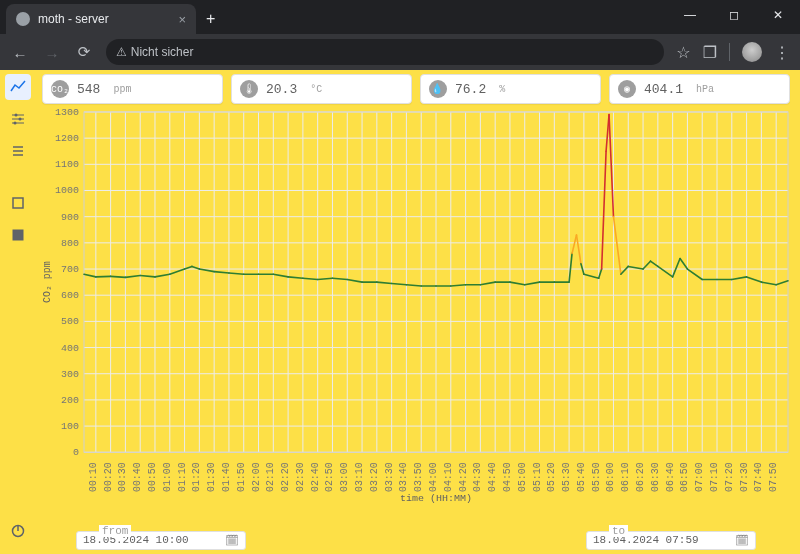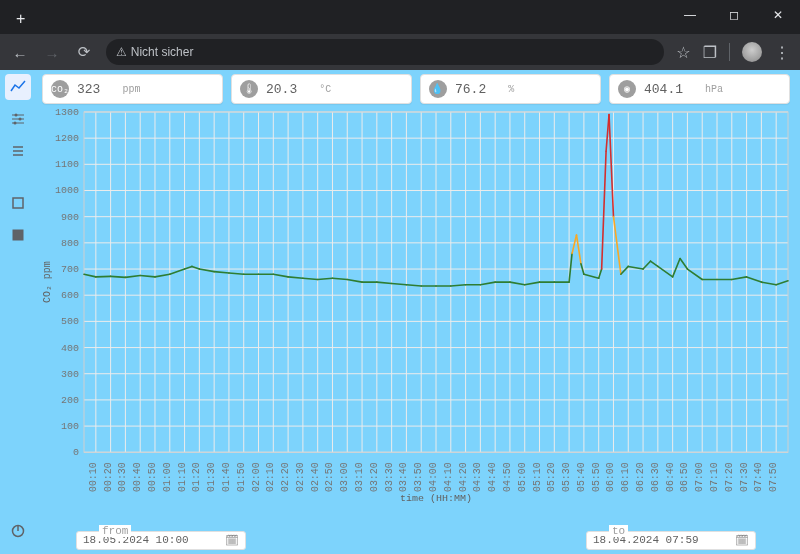--- a/index.html
+++ b/index.html
@@ -19,47 +19,52 @@
   .nav-icon { color: #bdc1c6; font-size: 15px; width: 20px; text-align: center; cursor: pointer; }
   .nav-icon.disabled { color: #5f6368; }
   .omnibox { flex: 1; background: #202124; border-radius: 14px; height: 26px; display: flex; align-items: center; padding: 0 10px; gap: 8px; color: #bdc1c6; font-size: 12px; }
   .insecure { display: flex; align-items: center; gap: 4px; color: #bdc1c6; }
   .url-host { color: #e8eaed; }
   .url-path { color: #9aa0a6; }
   .right-icons { display: flex; align-items: center; gap: 12px; color: #bdc1c6; }
   .avatar { width: 20px; height: 20px; border-radius: 50%; background: radial-gradient(circle at 50% 40%, #ccc, #888); display: inline-block; }
   .divider { width: 1px; height: 18px; background: #5f6368; }
 
-  .page { position: absolute; left: 0; right: 0; top: 70px; bottom: 0; background: #7dd3fc; }
+  .page { position: absolute; left: 0; right: 0; top: 70px; bottom: 0; background: #fde047; }
   .left-rail { position: absolute; left: 0; top: 0; bottom: 0; width: 36px; display: flex; flex-direction: column; align-items: center; padding-top: 4px; gap: 6px; }
   .rail-btn { width: 26px; height: 26px; display: flex; align-items: center; justify-content: center; color: #5f6368; cursor: pointer; border-radius: 4px; font-size: 14px; }
   .rail-btn.active { background: #e8f0fe; color: #1a73e8; }
   .rail-sep { height: 14px; }
   .rail-bottom { position: absolute; bottom: 10px; left: 0; right: 0; display: flex; justify-content: center; }
 
   .content { position: absolute; left: 36px; right: 4px; top: 0; bottom: 0; }
   .metrics { display: flex; gap: 8px; padding: 4px 6px 2px; }
   .metric-card { flex: 1; border: 1px solid #e0e0e0; border-radius: 4px; background: #fff; box-shadow: 0 1px 1px rgba(0,0,0,0.06); display: flex; align-items: center; gap: 8px; padding: 4px 8px; height: 30px; font-family: 'Courier New', monospace; font-size: 13px; color: #616161; }
   .metric-icon { width: 18px; height: 18px; border-radius: 50%; background: #9e9e9e; display: flex; align-items: center; justify-content: center; color: #fff; font-size: 10px; }
-  .metric-unit { font-size: 10px; color: #9e9e9e; margin-left: 14px; }
+  .metric-unit { font-size: 10px; color: #9e9e9e; margin-left: 5px; }
 
   .chart-area { position: absolute; left: 0; right: 0; top: 36px; bottom: 50px; }
   svg.chart { width: 100%; height: 100%; display: block; }
   .axis-text { font-family: 'Courier New', monospace; font-size: 10px; fill: #757575; }
   .xlabel, .ylabel { font-family: 'Courier New', monospace; font-size: 10px; fill: #616161; }
 
   .date-row { position: absolute; left: 0; right: 0; bottom: 4px; display: flex; justify-content: space-between; padding: 0 40px; }
   .date-field { border: 1px solid #e0e0e0; border-radius: 3px; padding: 2px 6px; font-size: 11px; color: #616161; width: 170px; background: #fff; position: relative; font-family: 'Courier New', monospace; }
   .date-field .lbl { position: absolute; top: -7px; left: 22px; background: #fff; padding: 0 3px; font-size: 11px; color: #9e9e9e; }
   .date-field .cal { float: right; color: #757575; }
 </style>
 </head>
 <body>
 
 <div class="titlebar">
+  <div class="tab">
+    <span class="tab-favicon"></span>
+    <span class="tab-title">moth - server</span>
+    <span class="tab-close">×</span>
+  </div>
   <div class="newtab">+</div>
   <div class="win-controls">
     <div class="win-btn">—</div>
     <div class="win-btn">◻</div>
     <div class="win-btn">✕</div>
   </div>
 </div>
 
 <div class="addrbar">
   <span class="nav-icon">←</span>
@@ -122,21 +127,21 @@
             <line x1="8" y1="2" x2="8" y2="8" stroke="currentColor" stroke-width="1.5"></line>
           </svg>
       </div>
     </div>
   </div>
 
   <div class="content">
     <div class="metrics">
       <div class="metric-card">
         <span class="metric-icon">co₂</span>
-        <span>323</span>
+        <span>548</span>
         <span class="metric-unit">ppm</span>
       </div>
       <div class="metric-card">
         <span class="metric-icon">🌡</span>
         <span>20.3</span>
         <span class="metric-unit">°C</span>
       </div>
       <div class="metric-card">
         <span class="metric-icon">💧</span>
         <span>76.2</span>

